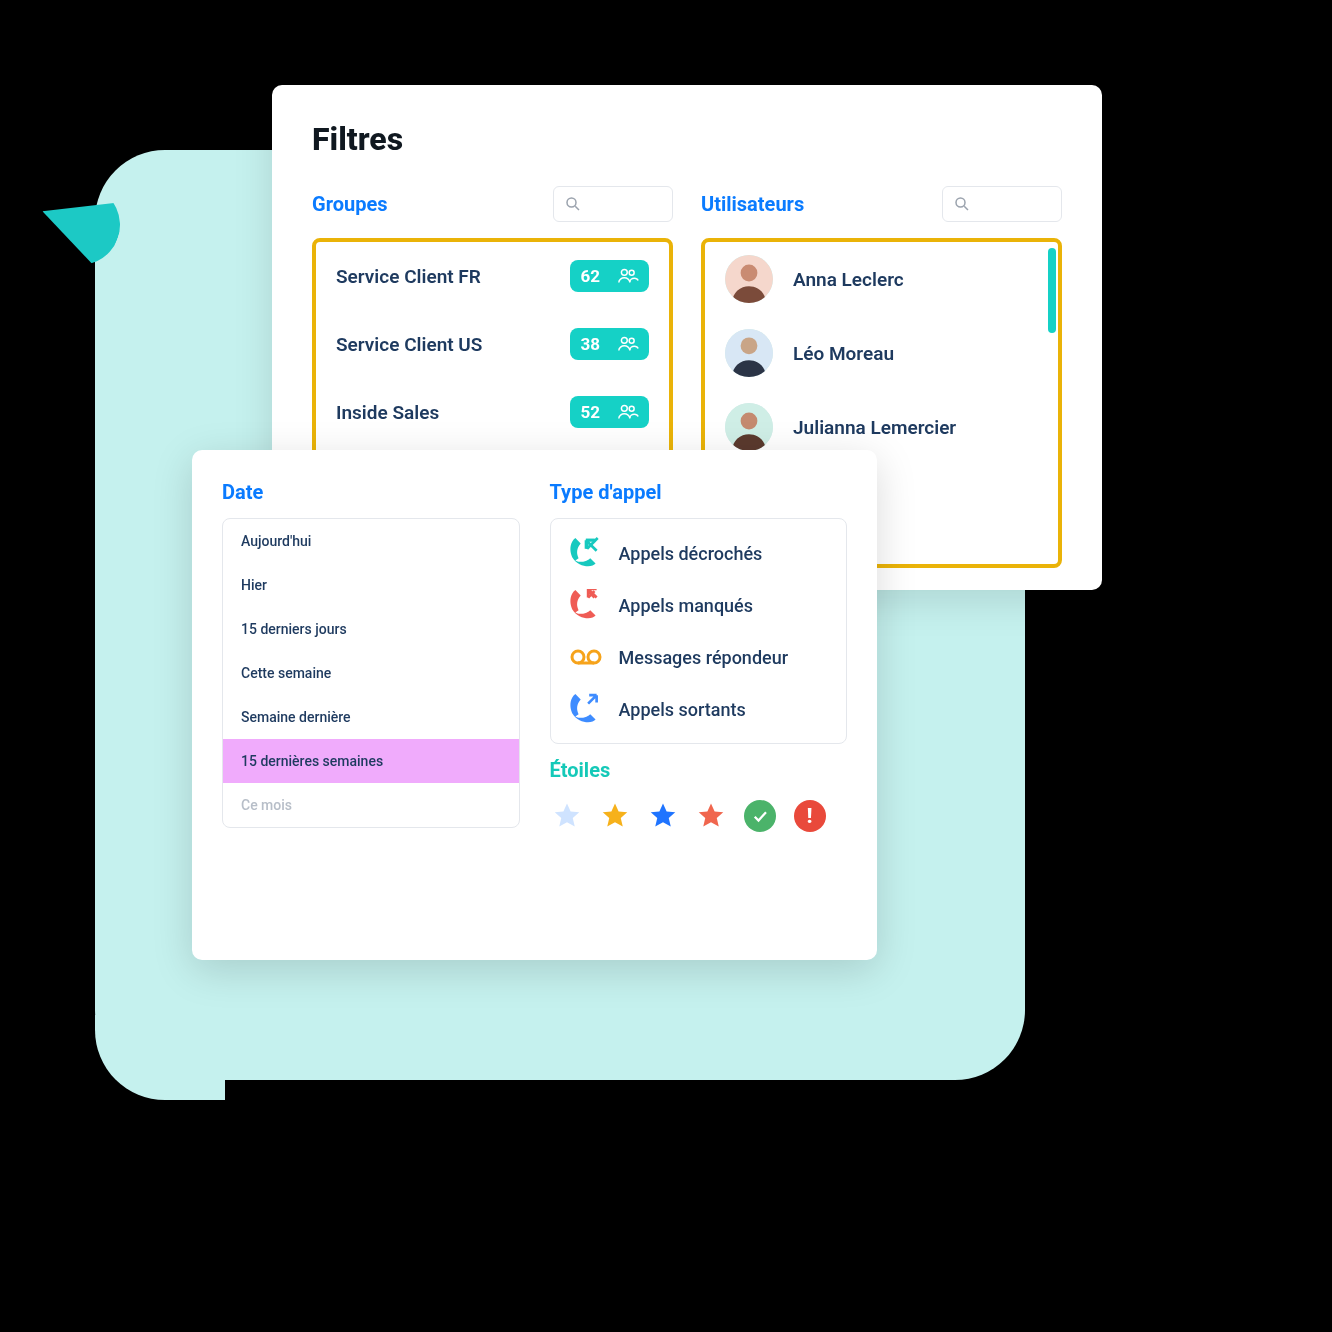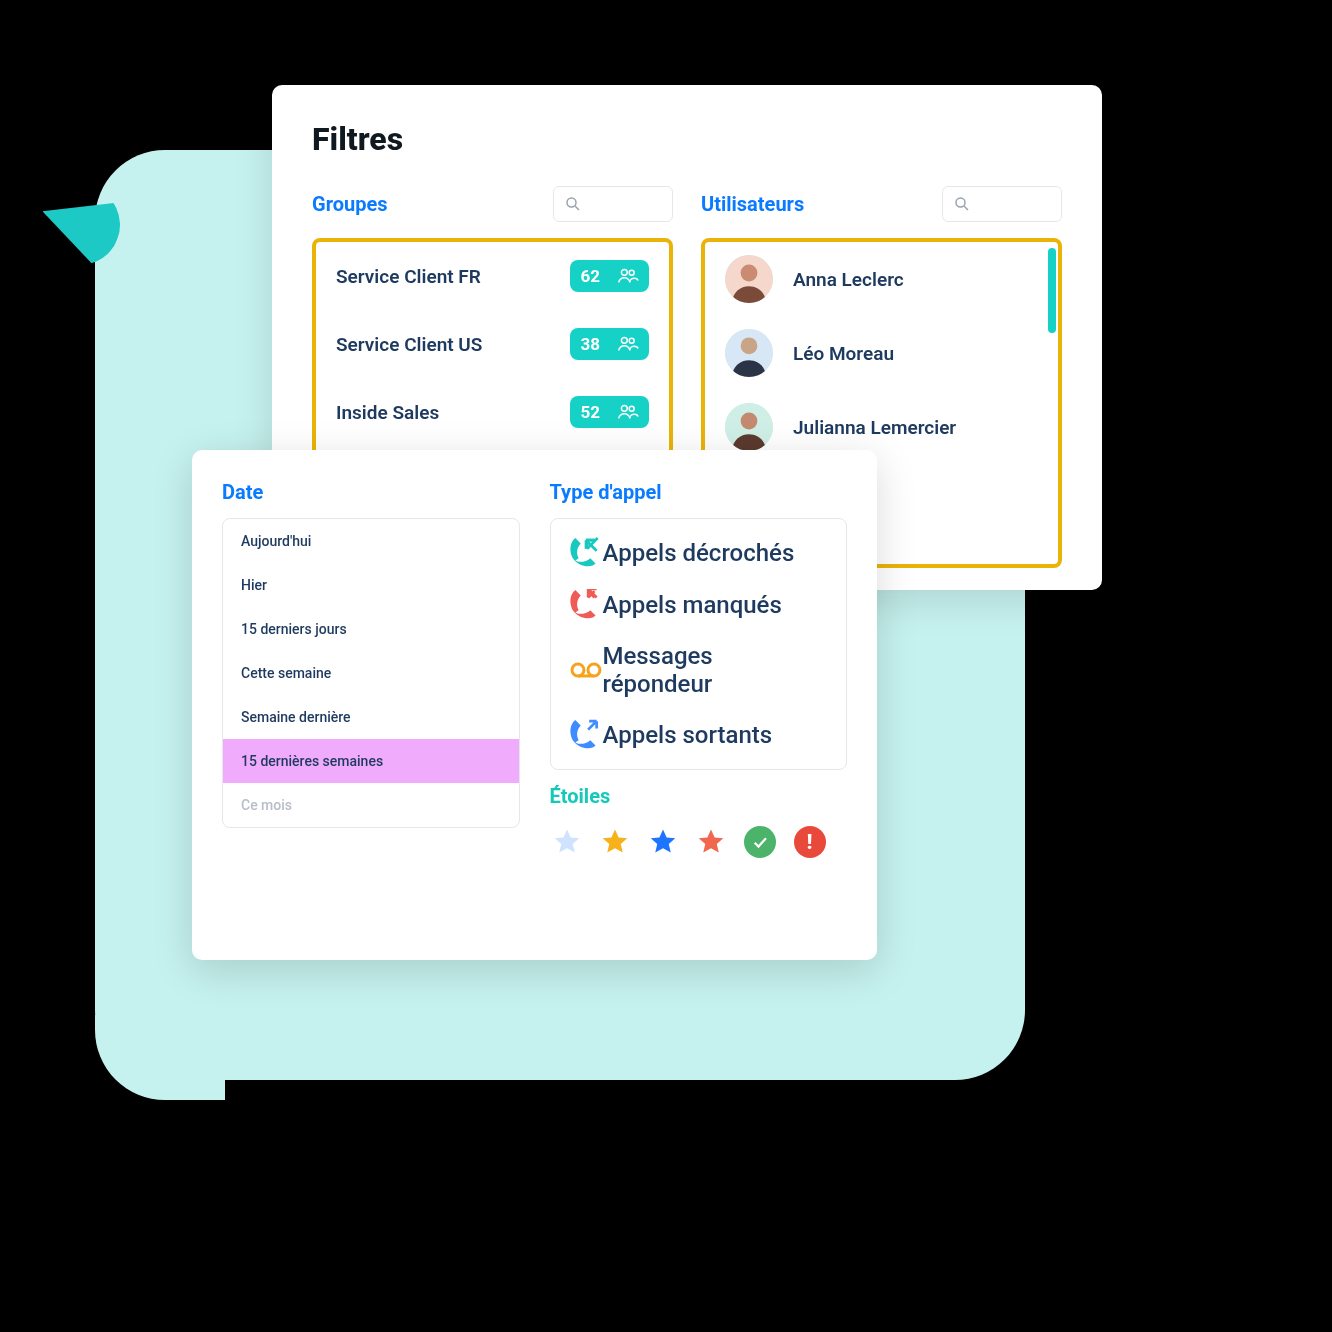--- a/index.html
+++ b/index.html
@@ -198,24 +198,26 @@
     color: #b7bec8;
   }
   .type-box {
     border: 1px solid #e4e7ec;
     border-radius: 8px;
     padding: 8px 0;
   }
   .type-item {
     display: flex;
     align-items: center;
+    gap: 16px;
     padding: 11px 18px;
-    font-size: 24px;
+    font-size: 18px;
     font-weight: 500;
     color: #1e3a5f;
+    text-align: right;
   }
   .type-icon {
     width: 34px; height: 30px;
     display: flex; align-items: center; justify-content: center;
   }
   .stars-row {
     display: flex;
     gap: 18px;
     align-items: center;
     padding: 4px 2px;

